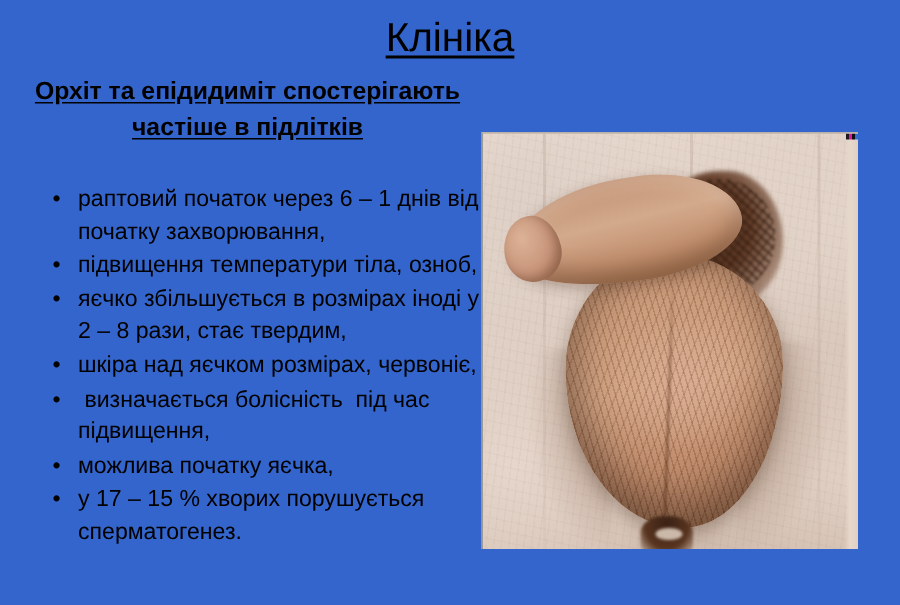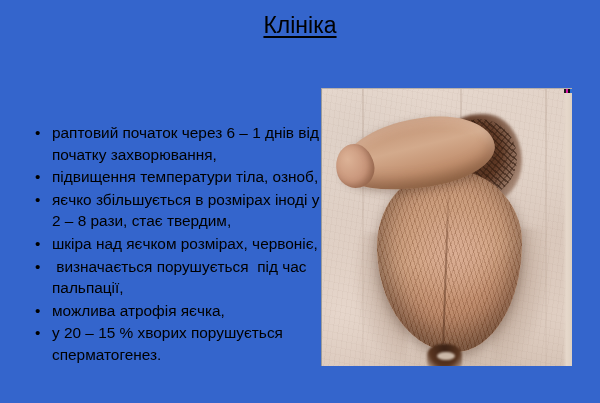--- a/index.html
+++ b/index.html
@@ -24,21 +24,21 @@
   }
 
   
   .slide-title {
     position: absolute;
     left: 0;
     top: 6px;
     width: 600px;
     text-align: center;
     color: #000000;
-    font-size: 23px;
+    font-size: 27px;
     line-height: 38px;
     font-weight: 400;
     text-decoration: underline;
     text-underline-offset: 3px;
     letter-spacing: 0px;
   }
 
   
   .subtitle {
     position: absolute;
@@ -291,49 +291,50 @@
   .pa3 { width: 2px; background: #0d0d0d; }
   .pa4 { width: 2px; background: #2b6fd6; }
 </style>
 </head>
 <body>
 
 <div class="slide">
 
   <div class="slide-title">Клініка</div>
 
+  <div class="subtitle">Орхіт та епідидиміт спостерігають частіше в підлітків</div>
 
   <ul class="bullet-list">
     <li class="bullet-item">
       <span class="bullet-dot">•</span>
       <span class="bullet-text">раптовий початок через 6 – 1 днів від початку захворювання,</span>
     </li>
     <li class="bullet-item">
       <span class="bullet-dot">•</span>
       <span class="bullet-text">підвищення температури тіла, озноб,</span>
     </li>
     <li class="bullet-item">
       <span class="bullet-dot">•</span>
       <span class="bullet-text">яєчко збільшується в розмірах іноді у 2 – 8 рази, стає твердим,</span>
     </li>
     <li class="bullet-item">
       <span class="bullet-dot">•</span>
       <span class="bullet-text">шкіра над яєчком розмірах, червоніє,</span>
     </li>
     <li class="bullet-item">
       <span class="bullet-dot">•</span>
-      <span class="bullet-text"> визначається порушується  під час пальпації,</span>
-    </li>
-    <li class="bullet-item">
-      <span class="bullet-dot">•</span>
-      <span class="bullet-text">можлива атрофія яєчка,</span>
-    </li>
-    <li class="bullet-item">
-      <span class="bullet-dot">•</span>
-      <span class="bullet-text">у 20 – 15 % хворих порушується сперматогенез.</span>
+      <span class="bullet-text"> визначається болісність  під час підвищення,</span>
+    </li>
+    <li class="bullet-item">
+      <span class="bullet-dot">•</span>
+      <span class="bullet-text">можлива початку яєчка,</span>
+    </li>
+    <li class="bullet-item">
+      <span class="bullet-dot">•</span>
+      <span class="bullet-text">у 17 – 15 % хворих порушується сперматогенез.</span>
     </li>
   </ul>
 
   <div class="photo-frame">
     <div class="photo-inner">
       <div class="skin-bg"></div>
       <div class="skin-texture"></div>
       <div class="seam s1"></div>
       <div class="seam s2"></div>
       <div class="seam s3"></div>

